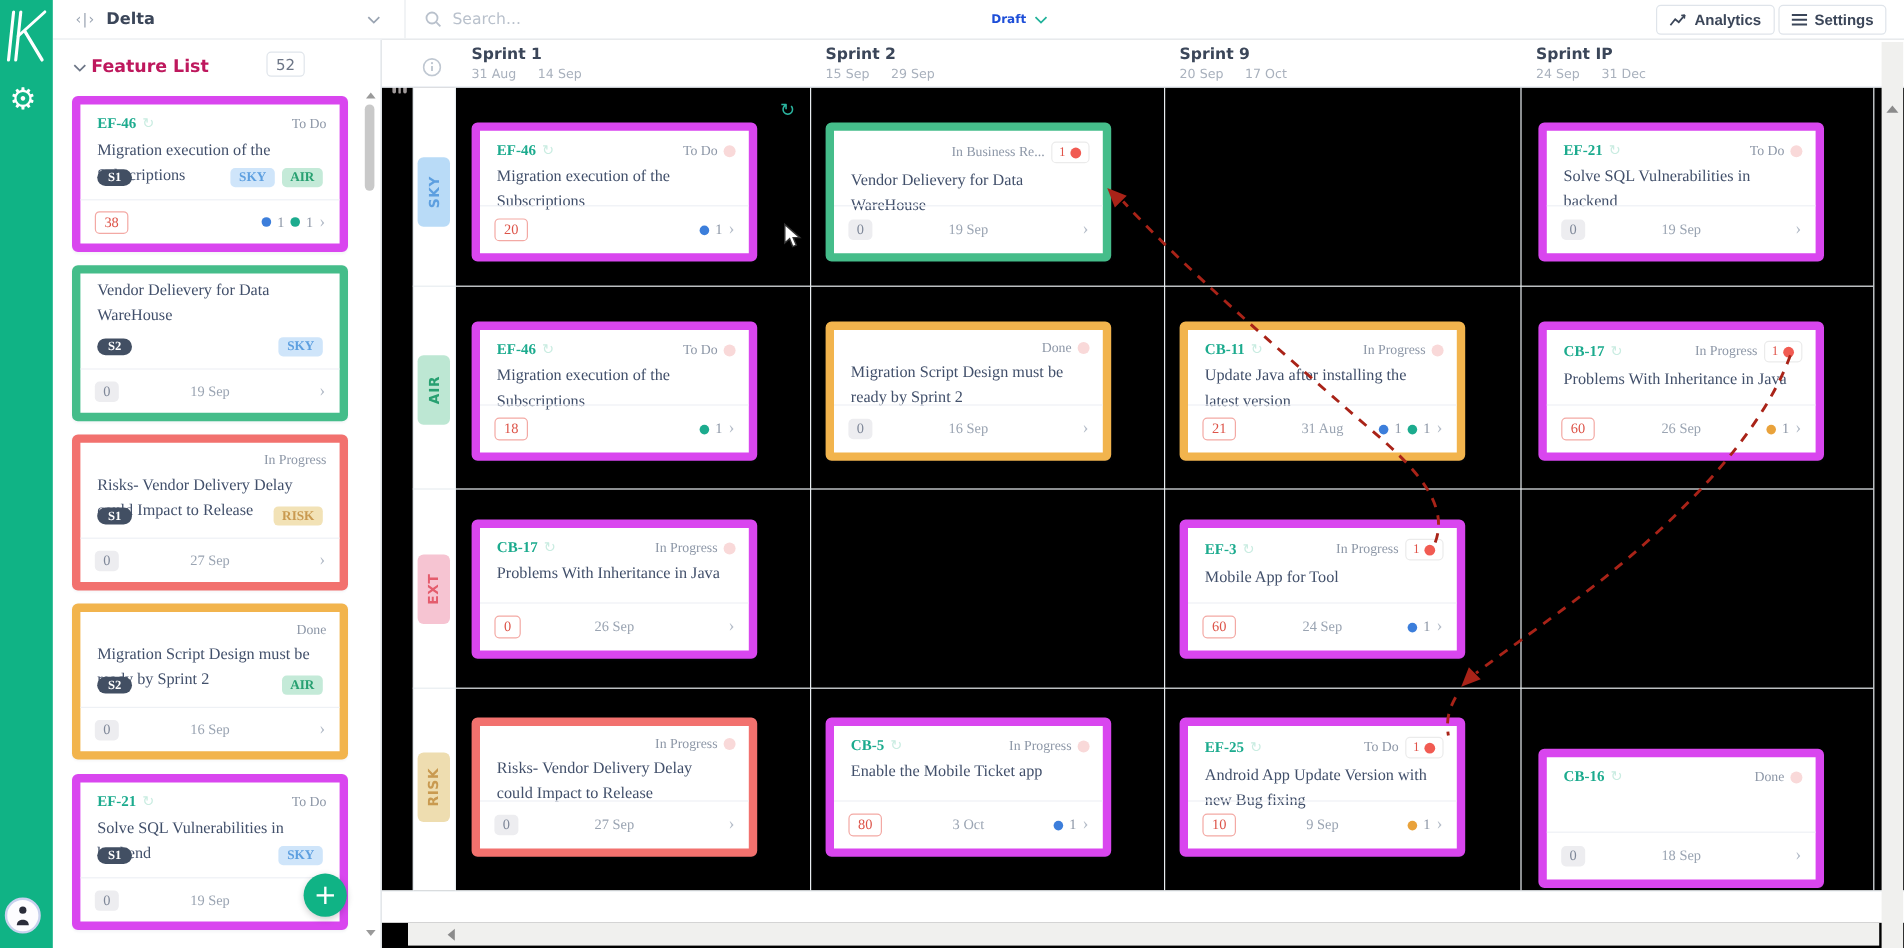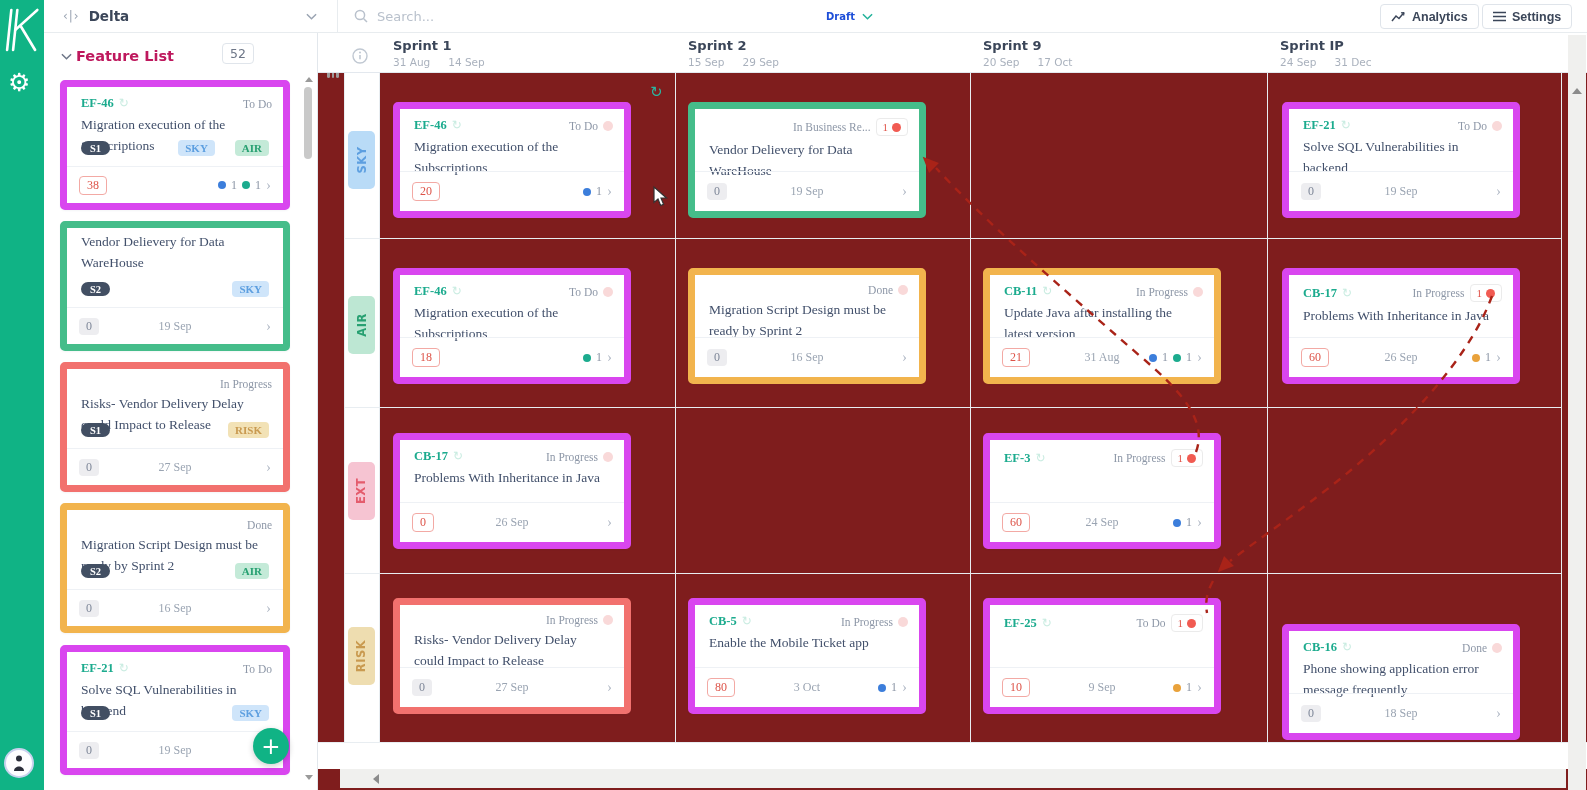--- a/index.html
+++ b/index.html
@@ -57,29 +57,29 @@
   .pcard .ft { height:37px; }
   .num { position:relative; z-index:2; border-radius:4px; padding:1px 7px; font-size:12px; }
   .num.red { border:1px solid #f3a9a4; color:#dd5348; background:#fff; }
   .num.gray { background:#ededf0; color:#7e8798; }
   .fdate { position:absolute; left:0; width:100%; text-align:center; color:#9aa4b2; font-size:12px; }
   .fright { margin-left:auto; display:flex; align-items:center; gap:5px; z-index:2; }
   .fdot { width:8px; height:8px; border-radius:50%; }
   .fdot.blue{ background:#3c7edb; } .fdot.green{ background:#1cab8e; } .fdot.orange{ background:#e9a23b; }
   .dc { color:#8d97a7; font-size:12px; }
   .chev { color:#b4bcc8; font-size:15px; line-height:1; }
-  .tagrow { position:absolute; left:14px; right:14px; bottom:47px; display:flex; align-items:center; gap:20px; }
+  .tagrow { position:absolute; left:14px; right:14px; bottom:47px; display:flex; align-items:center; gap:6px; }
   .pill { background:#424f63; color:#fff; border-radius:9px; padding:1.5px 9px; font-size:10.5px; font-weight:bold; }
   .tag { border-radius:4px; padding:2px 7px; font-size:11px; font-weight:bold; }
   .tag.sky { background:#cfe5fa; color:#5d9fe0; } .tag.air { background:#c4ead8; color:#27a071; }
   .tag.risk { background:#f2e2b6; color:#c99a50; }
   .push { margin-left:auto; }
 
   
-  .board { position:absolute; left:318px; top:33px; width:1269px; height:757px; background:#7f1d1d; }
+  .board { position:absolute; left:318px; top:33px; width:1269px; height:757px; background:#000000; }
   .sheader { position:absolute; left:0; top:0; width:1269px; height:40px; background:#fff; border-bottom:1px solid #e3e8ee; }
   .scol { position:absolute; top:5px; }
   .sname { color:#3b4659; font-size:13px; font-weight:bold; }
   .sdates { margin-top:3px; color:#a9b1bd; font-size:10.5px; display:flex; gap:18px; }
   .labelcol { position:absolute; left:26px; top:40px; width:36px; height:669px; background:#fff;
               border-left:1px solid #e8edf1; border-right:1px solid #e8edf1; }
   .vline { position:absolute; top:40px; width:1px; height:669px; background:#e8edf1; }
   .hline { position:absolute; left:26px; width:1217px; height:1px; background:#e8edf1; }
   .grip { position:absolute; left:9px; top:27px; display:flex; gap:2px; cursor:col-resize; }
   .grip i { width:2.5px; height:18px; background:#a09a9a; border-radius:2px; }
@@ -506,20 +506,21 @@
     <div class="card" style="left:665px; top:400px;">
       <div class="hd">
         <span class="cid">EF-3</span>
         <span class="syncsm">↻</span>
         <span class="status">In Progress</span>
         <span class="nbadge">
           <span class="bnum">1</span>
           <span class="bdot"></span>
         </span>
       </div>
+      <div class="title">Mobile App for Tool</div>
       <div class="ft">
         <span class="num red">60</span>
         <span class="fdate">24 Sep</span>
         <span class="fright">
           <span class="fdot blue"></span>
           <span class="dc">1</span>
           <span class="chev">›</span>
         </span>
       </div>
     </div>
@@ -561,39 +562,39 @@
     <div class="card" style="left:665px; top:565px;">
       <div class="hd">
         <span class="cid">EF-25</span>
         <span class="syncsm">↻</span>
         <span class="status">To Do</span>
         <span class="nbadge">
           <span class="bnum">1</span>
           <span class="bdot"></span>
         </span>
       </div>
+      <div class="title">Android App Update Version with new Bug fixing</div>
       <div class="ft">
         <span class="num red">10</span>
         <span class="fdate">9 Sep</span>
         <span class="fright">
           <span class="fdot orange"></span>
           <span class="dc">1</span>
           <span class="chev">›</span>
         </span>
       </div>
     </div>
 
     <div class="card" style="left:964px; top:565px;margin-top:26px;">
       <div class="hd">
         <span class="cid">CB-16</span>
         <span class="syncsm">↻</span>
         <span class="status">Done</span>
         <span class="pinkdot"></span>
       </div>
-      <div class="title">Phone showing application error message frequently</div>
       <div class="ft">
         <span class="num gray">0</span>
         <span class="fdate">18 Sep</span>
         <span class="fright">
             <span class="chev">›</span>
           </span>
       </div>
     </div>
 
     <div class="botband"></div>

